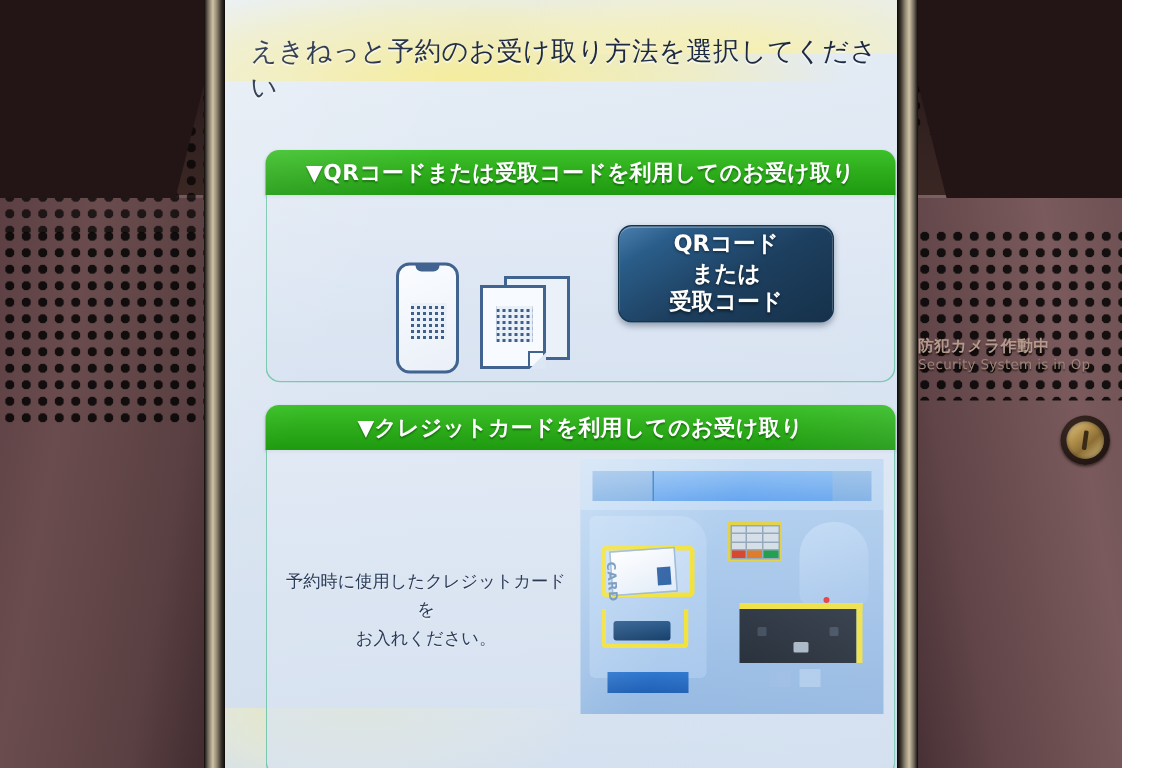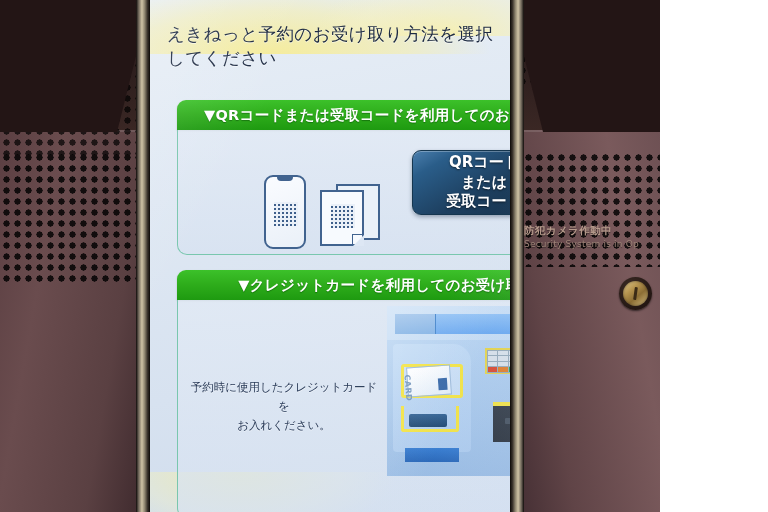--- a/index.html
+++ b/index.html
@@ -3,21 +3,21 @@
 <meta charset="utf-8">
 <style>
   * { box-sizing: border-box; margin: 0; padding: 0; }
   html, body {
     width: 768px; height: 512px;
     overflow: hidden;
     font-family: "DejaVu Sans", "Liberation Sans", sans-serif;
   }
   #screenshot {
     position: relative;
-    width: 660px; height: 512px;
+    width: 748px; height: 512px;
     background: #0f172a;
     overflow: hidden;
   }
 
   
   .bezel {
     position: absolute; top: 0; bottom: 0;
     overflow: hidden;
   }
   .bezel-left  { left: 0;  width: 150px; }

